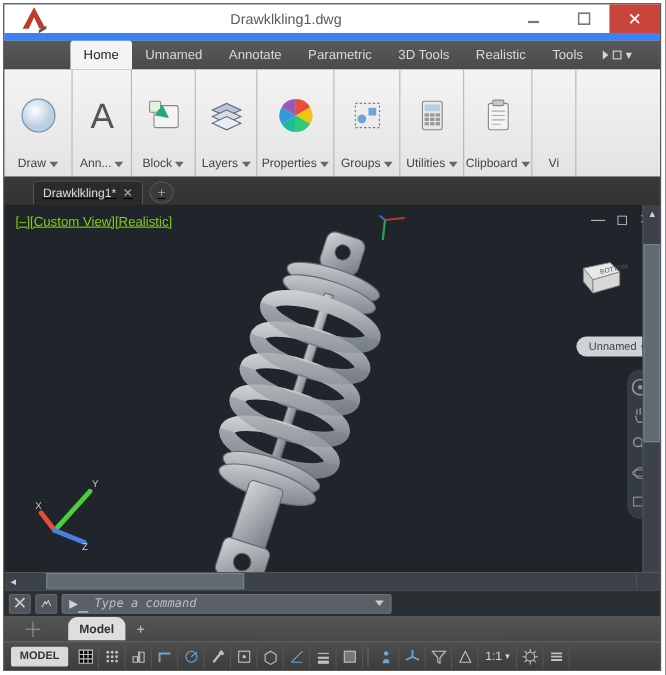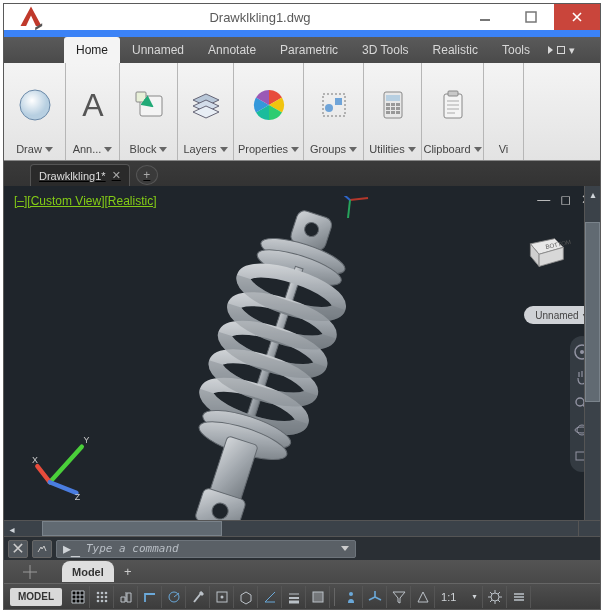--- a/index.html
+++ b/index.html
@@ -69,21 +69,21 @@
   .mt-corner{width:52px;height:23px;display:flex;align-items:center;justify-content:center;gap:2px}
   .mt-tab{height:21px;padding:0 10px;background:#dedede;color:#333;font-size:11px;font-weight:bold;border-top-left-radius:8px;border-top-right-radius:8px;display:flex;align-items:center;margin-left:6px}
   .mt-plus{width:20px;height:20px;color:#ccc;display:flex;align-items:center;justify-content:center;font-size:13px;margin-left:4px}
 
   
   .statusbar{height:26px;background:linear-gradient(#4e4e4e,#3c3c3c);display:flex;align-items:center;padding:0 6px;gap:0;border-top:1px solid #666}
   .sb-modelbtn{height:18px;padding:0 8px;background:#d9d9d9;color:#333;font-size:10px;border-radius:2px;display:flex;align-items:center;font-weight:bold;margin-right:4px}
   .sb-btn{width:24px;height:22px;display:flex;align-items:center;justify-content:center;border-right:1px solid #555}
   .sb-btn svg{opacity:.9}
   .sb-sep{width:1px;height:18px;background:#666;margin:0 4px}
-  .sb-wide{width:auto;padding:0 6px;color:#d0d4d8;font-size:11px;display:flex;align-items:center;gap:16px;border-right:1px solid #555;height:22px}
+  .sb-wide{width:auto;padding:0 6px;color:#d0d4d8;font-size:11px;display:flex;align-items:center;gap:3px;border-right:1px solid #555;height:22px}
 
 </style>
 </head>
 <body>
 
 <div class="frame">
 
   <div class="titlebar">
     <div class="app-logo">
       <svg viewBox="0 0 40 40">

